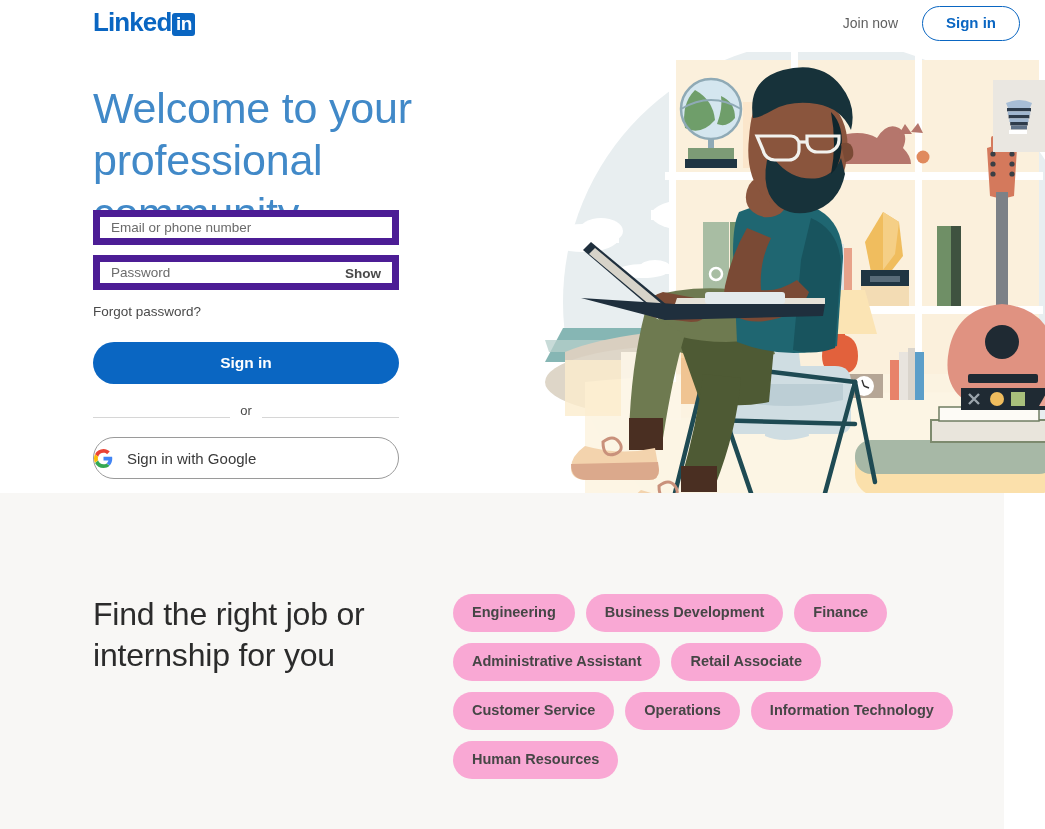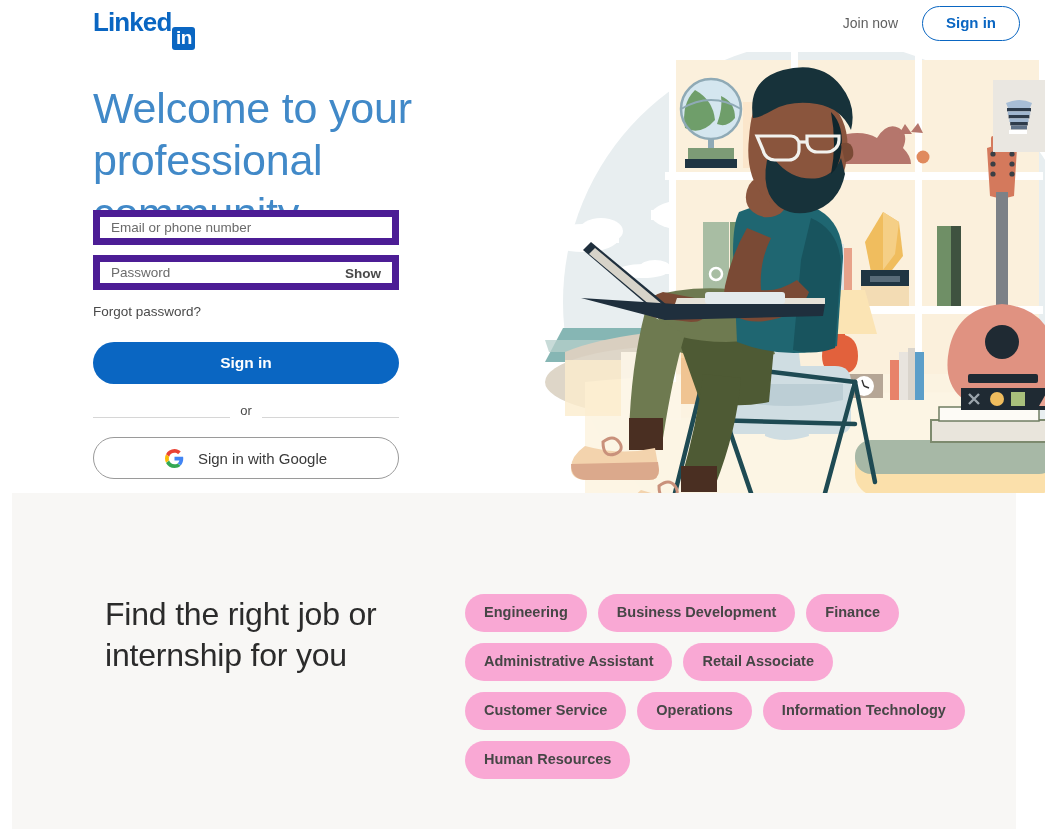--- a/index.html
+++ b/index.html
@@ -18,21 +18,21 @@
   }
   .logo-wrap { position: absolute; left: 93px; top: 9px; display:flex; align-items:center; }
   .logo-text {
     font-size: 26px; font-weight: 700; color: #0a66c2;
     letter-spacing: -0.9px; line-height: 1;
   }
   .logo-in {
     display:inline-flex; align-items:center; justify-content:center;
     background:#0a66c2; color:#fff; border-radius:3px;
     width: 23px; height: 23px; font-size: 19px; font-weight: 700;
-    letter-spacing: -0.5px; margin-left: 1px; position: relative; top: 16px;
+    letter-spacing: -0.5px; margin-left: 1px; position: relative; top: 2px;
   }
   .nav-right { position:absolute; right: 25px; top: 6px; display:flex; align-items:center; gap: 14px; }
   .join-now {
     font-size: 14px; color: #5f5f5f; padding: 8px 10px; border-radius: 18px;
     cursor: pointer; white-space: nowrap;
   }
   .signin-btn {
     font-size: 15px; font-weight: 600; color: #0a66c2;
     border: 1px solid #0a66c2; border-radius: 20px;
     padding: 8px 23px; background: transparent; cursor: pointer;
@@ -70,36 +70,36 @@
   .signin-primary {
     margin-top: 22px; width: 306px; height: 42px; border:none; border-radius: 23px;
     background: #0a66c2; color:#fff; font-size: 15.5px; font-weight: 600;
     font-family:"Liberation Sans", sans-serif; cursor:pointer;
   }
   .divider { margin-top: 19px; display:flex; align-items:flex-end; width: 306px; gap: 10px; }
   .divider .line { flex:1; height:1px; background:#d6d6d6; }
   .divider .or { font-size: 13px; color:#4a4a4a; }
   .google-btn {
     margin-top: 19px; width: 306px; height: 42px; border:1px solid #9a9a9a; border-radius:23px;
-    background:#fff; display:flex; align-items:center; justify-content:center; gap: 14px;
+    background:#fff; display:flex; align-items:center; justify-content:flex-start; gap: 14px;
     cursor:pointer; font-size: 15px; color:#3a3a3a;
   }
 
   
   .illus { position:absolute; right: 0; top: 0; width: 520px; height: 441px; }
   .illus svg { display:block; }
   .frame-card {
     position:absolute; right: 0px; top: 28px; width: 52px; height: 72px;
     background: #eae7e1; z-index: 6;
     display:flex; align-items:center; justify-content:center;
   }
 
   
   .lower {
-    position:absolute; top: 493px; left:12px; width:1004px; height: 336px;
+    position:absolute; top: 493px; left:0; width:1004px; height: 336px;
     background: #f8f7f5;
   }
   .lower-title {
     position:absolute; left: 93px; top: 101px; width: 330px;
     font-size: 32px; line-height: 1.28; font-weight: 300; color: #2b2b2b;
     letter-spacing: -0.2px;
   }
   .searches { position:absolute; left: 453px; top: 101px; width: 520px; }
   .searches-label {
     font-size: 11.5px; font-weight: 600; color: #5a5a5a;

